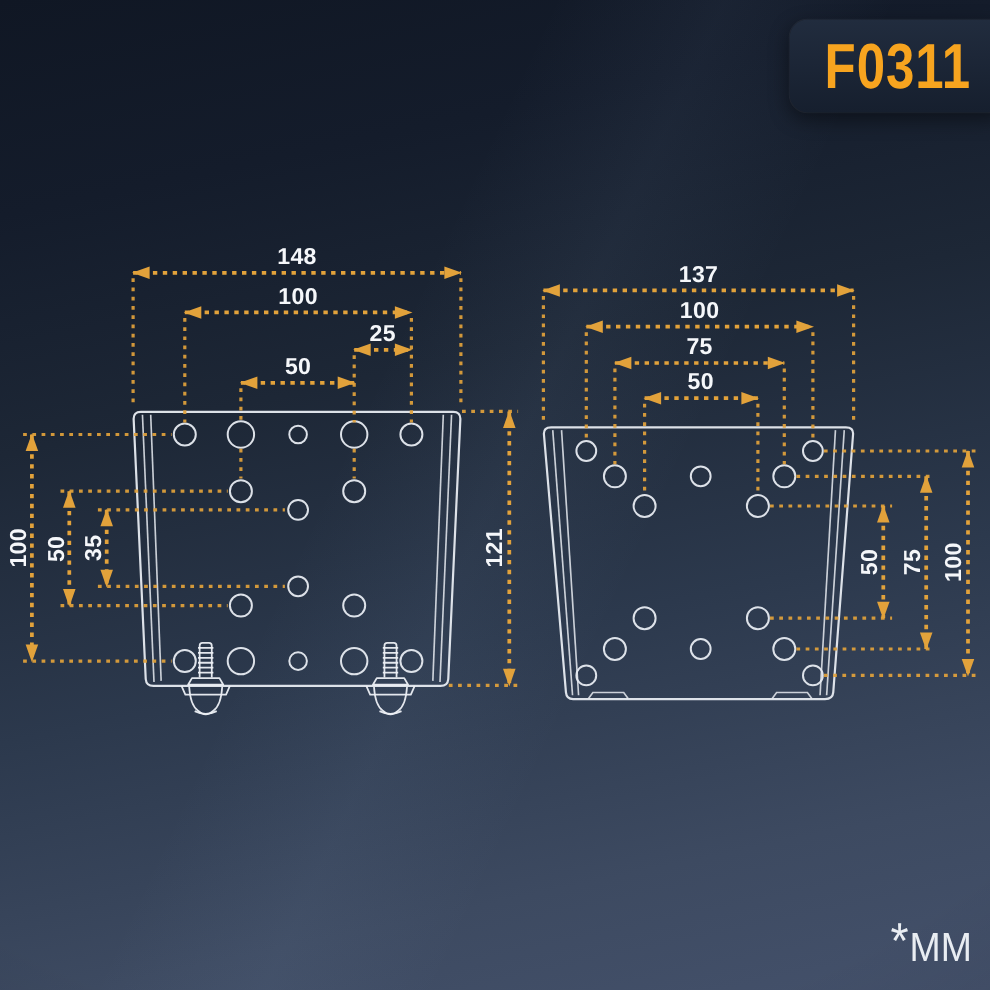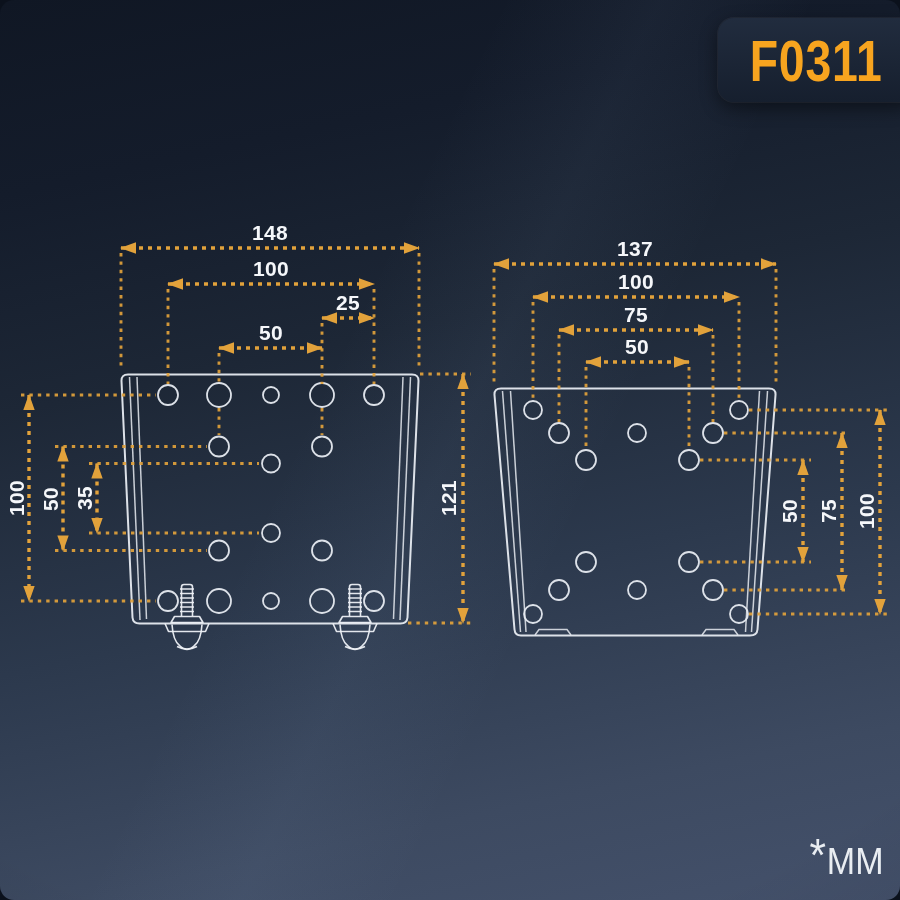--- a/index.html
+++ b/index.html
@@ -5,21 +5,20 @@
   html,body{margin:0;padding:0;background:#0b111c;}
   .stage{
     position:relative;width:900px;height:900px;overflow:hidden;
     font-family:"Liberation Sans",sans-serif;
     background:
       linear-gradient(115deg, rgba(255,255,255,0) 38%, rgba(165,195,235,0.05) 50%, rgba(255,255,255,0) 62%),
       linear-gradient(168deg,#10open 0%);
     background:
       linear-gradient(115deg, rgba(255,255,255,0) 38%, rgba(165,195,235,0.05) 50%, rgba(255,255,255,0) 62%),
       linear-gradient(168deg,#101724 0%, #141c2b 18%, #1d2736 38%, #2c394d 62%, #3d4a61 84%, #44516b 100%);
-    border-radius: 14px;
   }
   .vignette{position:absolute;inset:0;pointer-events:none;
     background:radial-gradient(140% 110% at 45% 45%, rgba(0,0,0,0) 55%, rgba(0,0,0,0.28) 100%);}
   .badge{
     position:absolute;top:18px;right:-14px;width:196px;height:84px;
     background:linear-gradient(180deg,#212c3e,#161f2e);
     border-radius:16px;
     box-shadow:0 0 0 1px rgba(255,255,255,0.05), 0 6px 18px rgba(0,0,0,0.45);
     display:flex;align-items:center;justify-content:center;
   }

